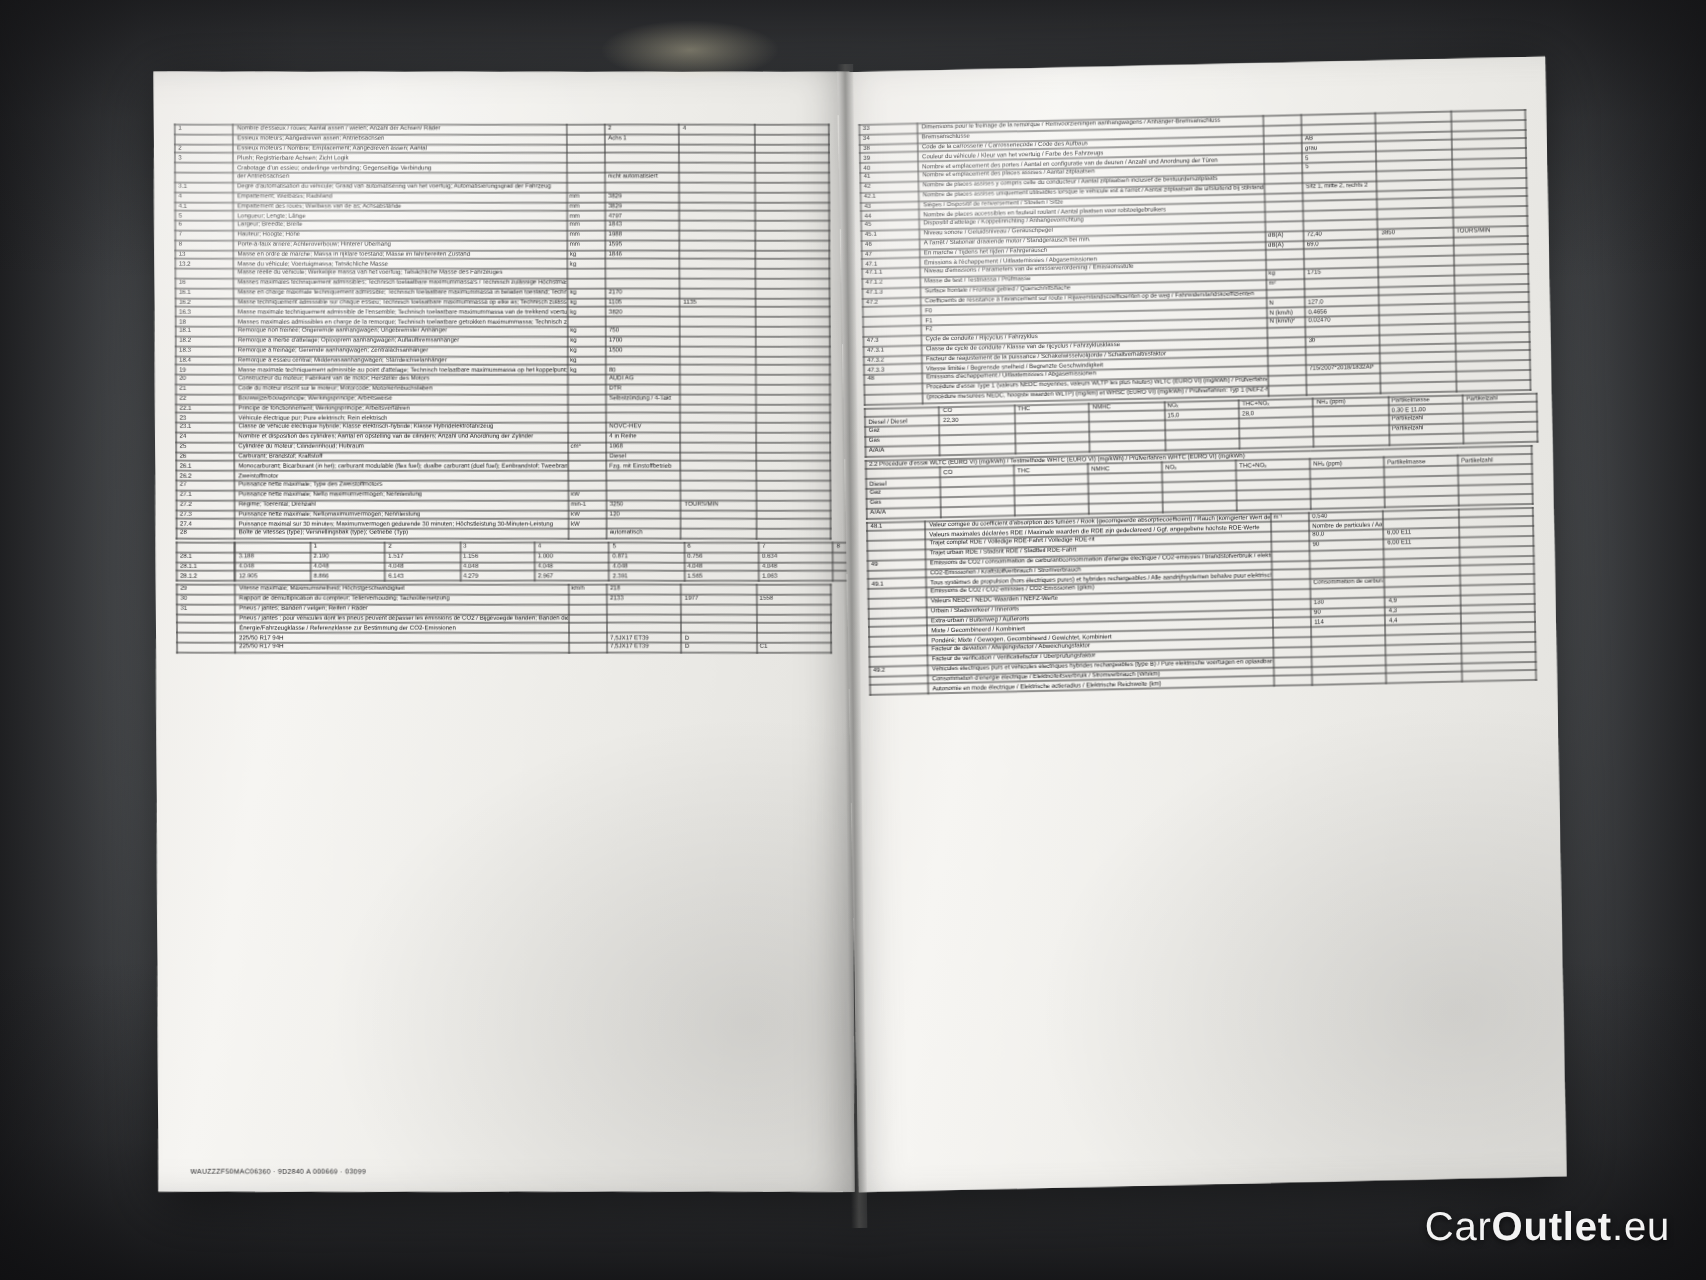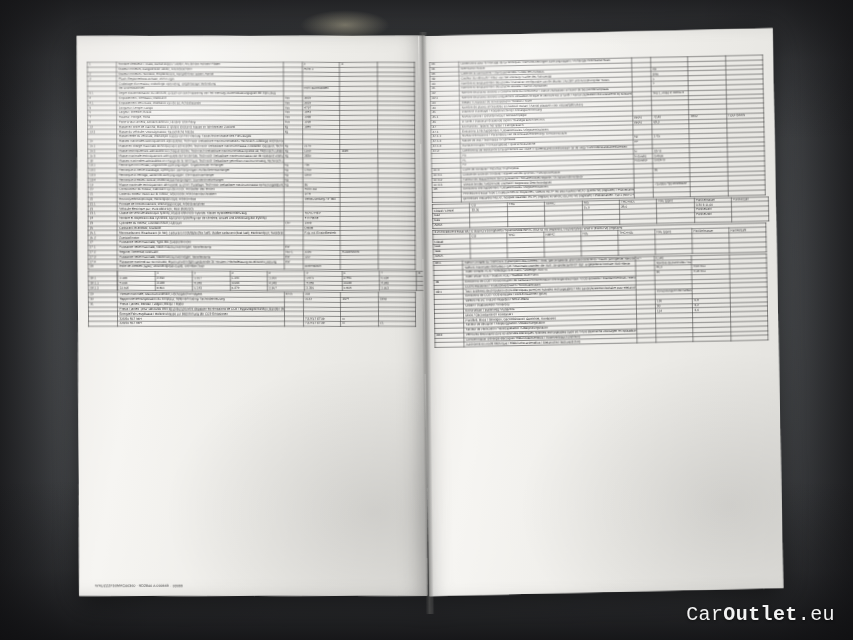--- a/index.html
+++ b/index.html
@@ -129,21 +129,21 @@
   }
   
   .brand {
     position: absolute;
     right: 18px;
     bottom: 14px;
     color: #f3f3f3;
     font-size: 20px;
     letter-spacing: 0.4px;
     text-shadow: 0 1px 3px rgba(0,0,0,0.6);
-    font-family: Liberation Mono, monospace;
+    font-family: Liberation Sans, sans-serif;
   }
   .brand .outlet { font-weight: bold; }
   .glare {
     position: absolute;
     left: 300px;
     top: 10px;
     width: 90px;
     height: 30px;
     border-radius: 50%;
     background: radial-gradient(ellipse at center, rgba(255,244,200,0.35), rgba(255,244,200,0) 70%);

